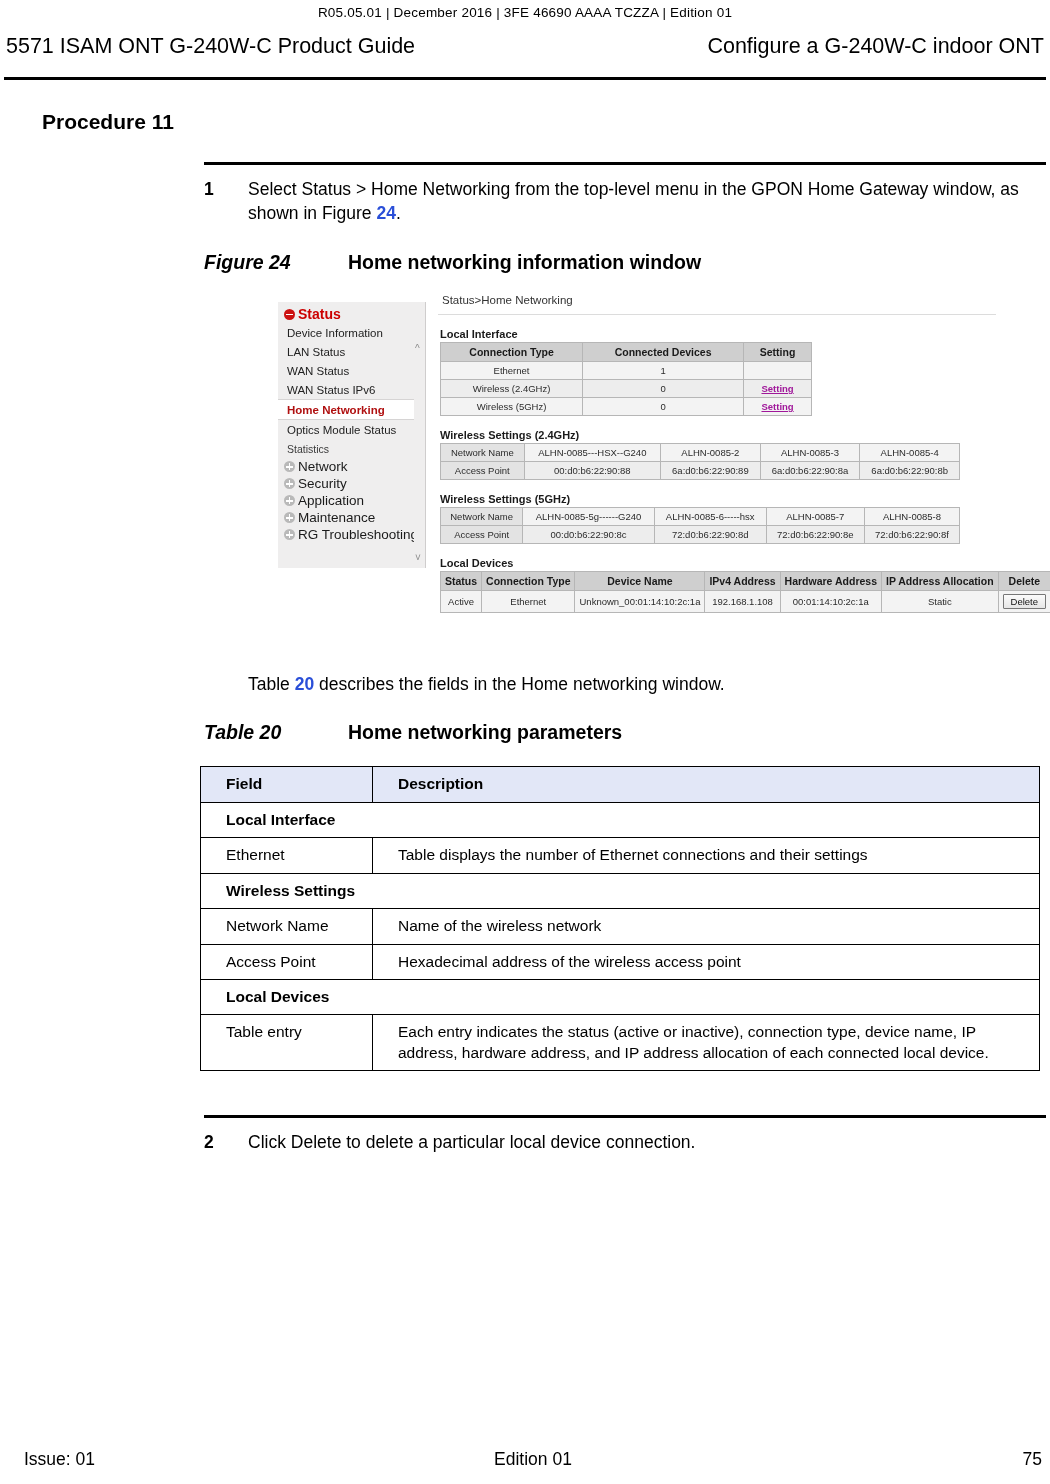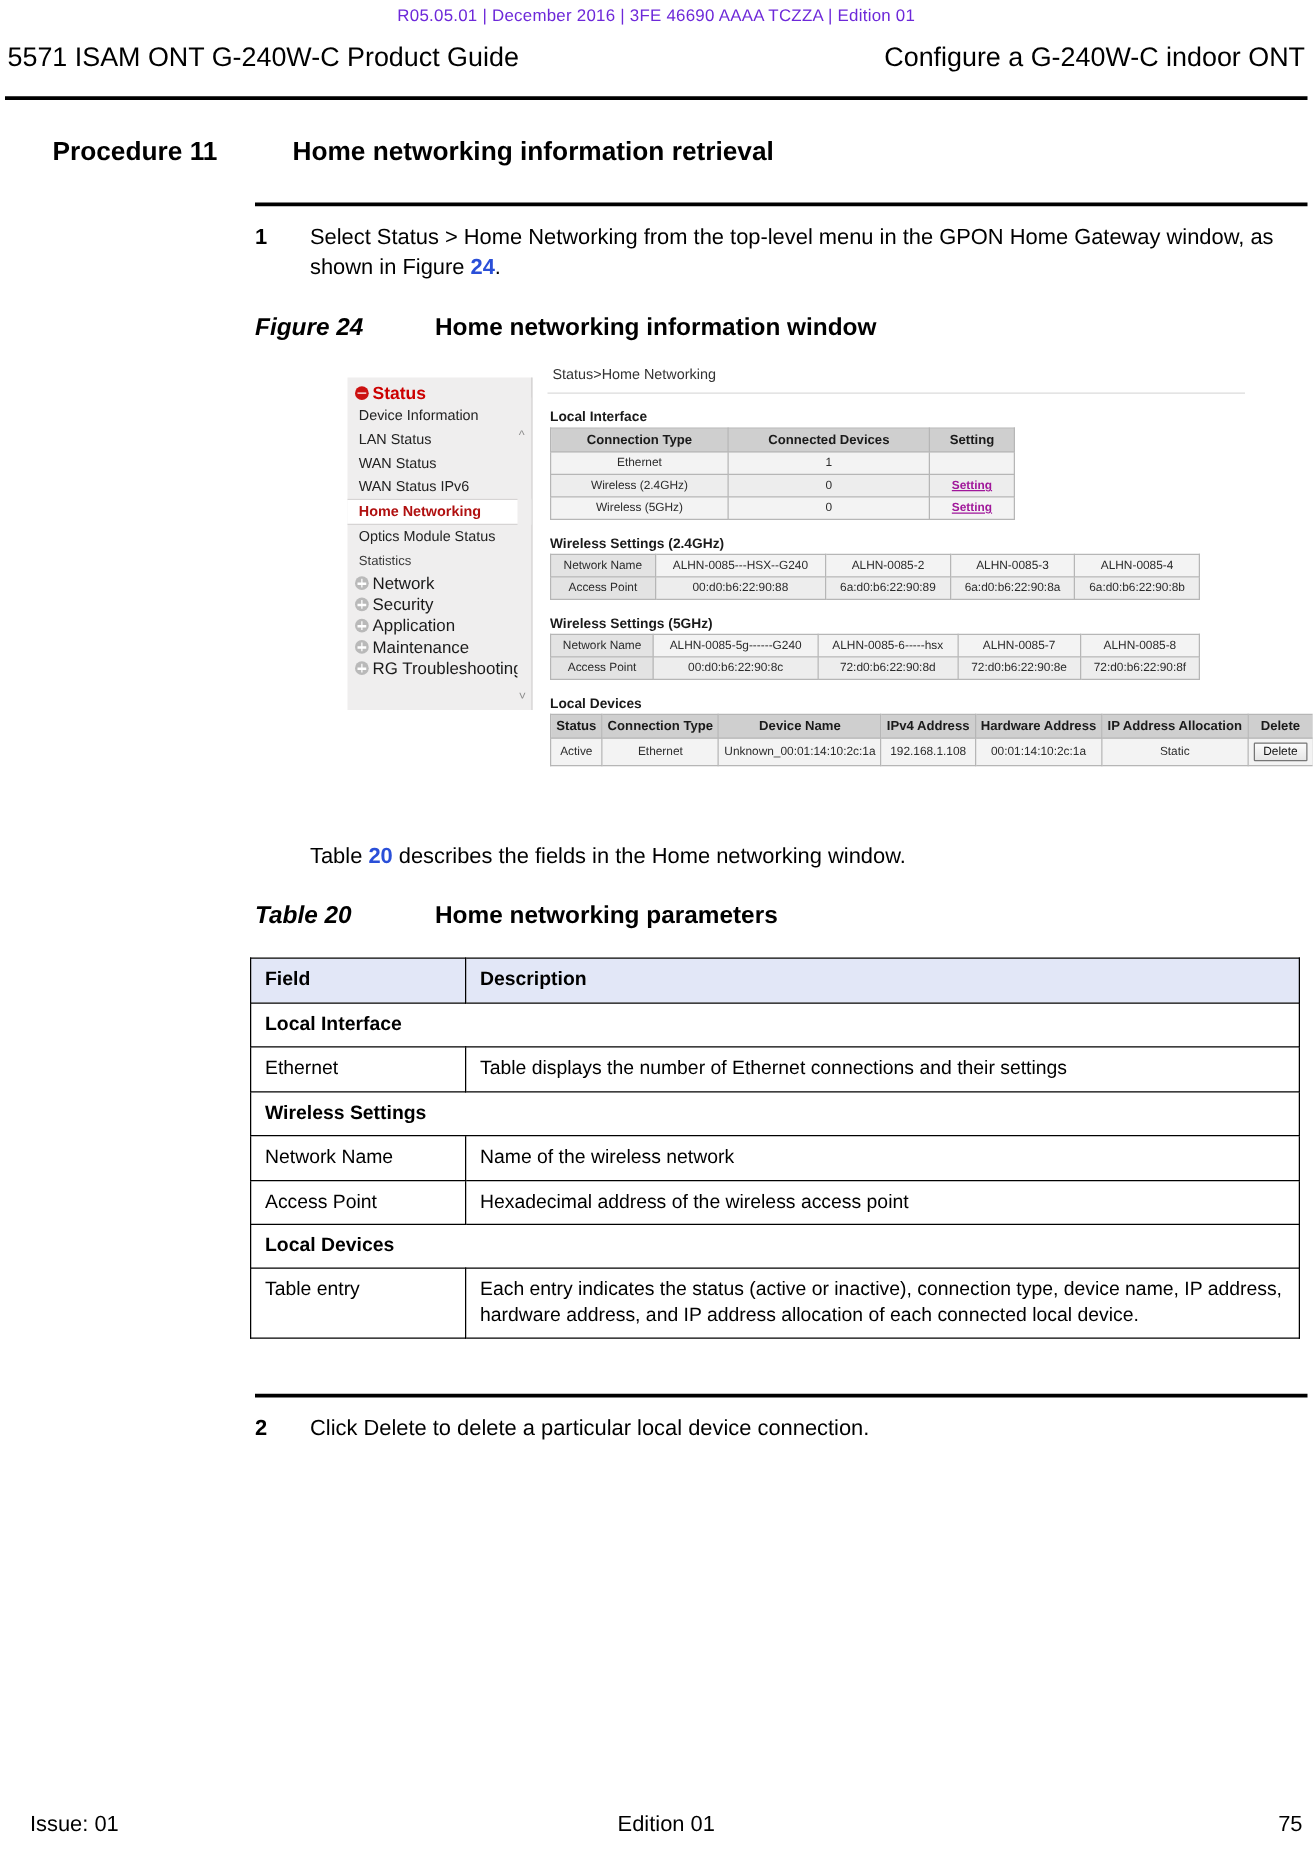--- a/index.html
+++ b/index.html
@@ -10,21 +10,21 @@
     background: #ffffff;
     font-family: "Liberation Sans", sans-serif;
     color: #000000;
     position: relative;
     overflow: hidden;
   }
 
   
   .doc-banner {
     text-align: center;
-    color: #6d28d9;
+    color: #000000;
     font-size: 13.5px;
     letter-spacing: .2px;
     padding-top: 5px;
   }
   .run-head {
     display: flex;
     justify-content: space-between;
     align-items: baseline;
     padding: 14px 6px 0 6px;
     font-size: 21.5px;
@@ -221,21 +221,21 @@
 
   
   table.doc {
     border-collapse: collapse;
     margin: 22px 0 0 200px;
     width: 840px;
     font-size: 15.5px;
   }
   table.doc th, table.doc td {
     border: 1px solid #000;
-    padding: 7px 11px;
+    padding: 7px 25px;
     text-align: left;
     vertical-align: top;
     line-height: 1.32;
   }
   table.doc thead th {
     background: #e2e7f7;
     font-weight: bold;
   }
   table.doc td.col-field { width: 172px; }
   table.doc tr.section td {
@@ -263,21 +263,20 @@
 <div class="doc-banner">R05.05.01 | December 2016 | 3FE 46690 AAAA TCZZA | Edition 01</div>
 
 <div class="run-head">
   <div>5571 ISAM ONT G-240W-C Product Guide</div>
   <div>Configure a G-240W-C indoor ONT</div>
 </div>
 <div class="rule-thick"></div>
 
 <div class="procedure">
   <span class="p-num">Procedure 11</span>
-  <span>Home networking information retrieval</span>
 </div>
 
 <div class="step-rule"></div>
 <div class="step">
   <span class="s-num">1</span>
   <span class="s-text"><span>Select Status &gt; Home Networking from the top-level menu in the GPON Home Gateway window, as shown in Figure </span><span class="xref">24</span><span>.</span></span>
 </div>
 
 <div class="caption">
   <span class="cap-num">Figure 24</span>

